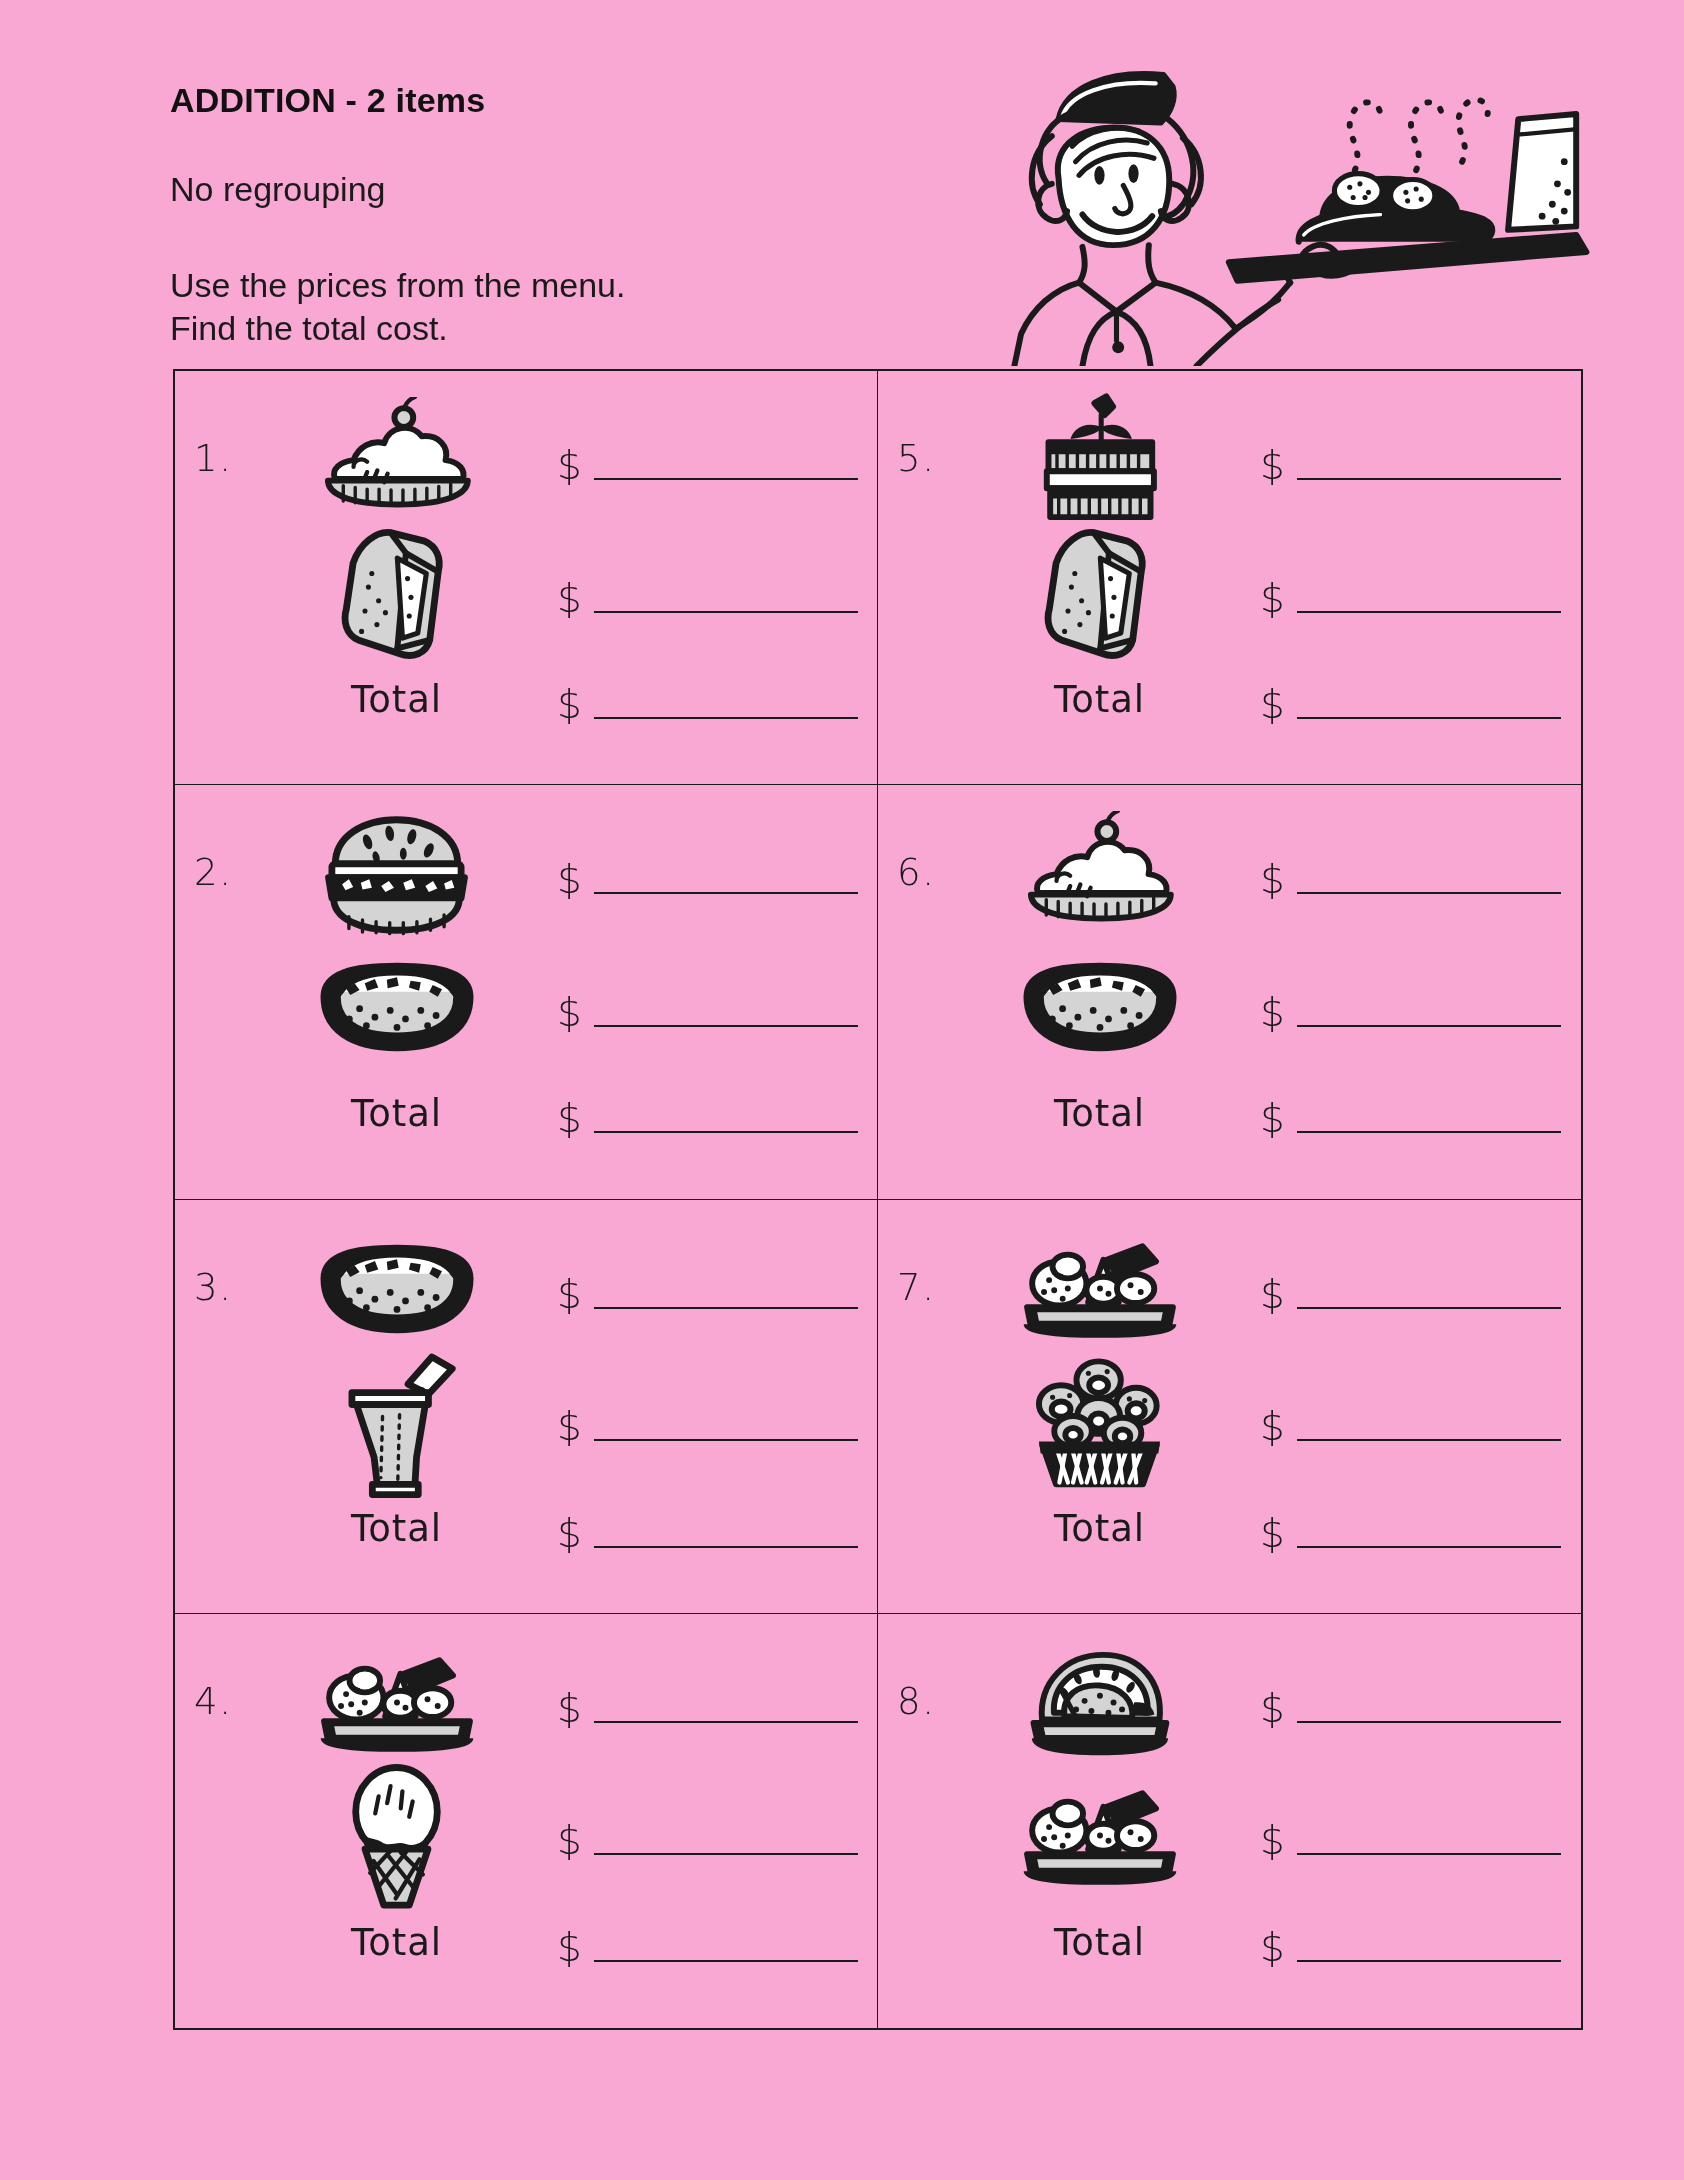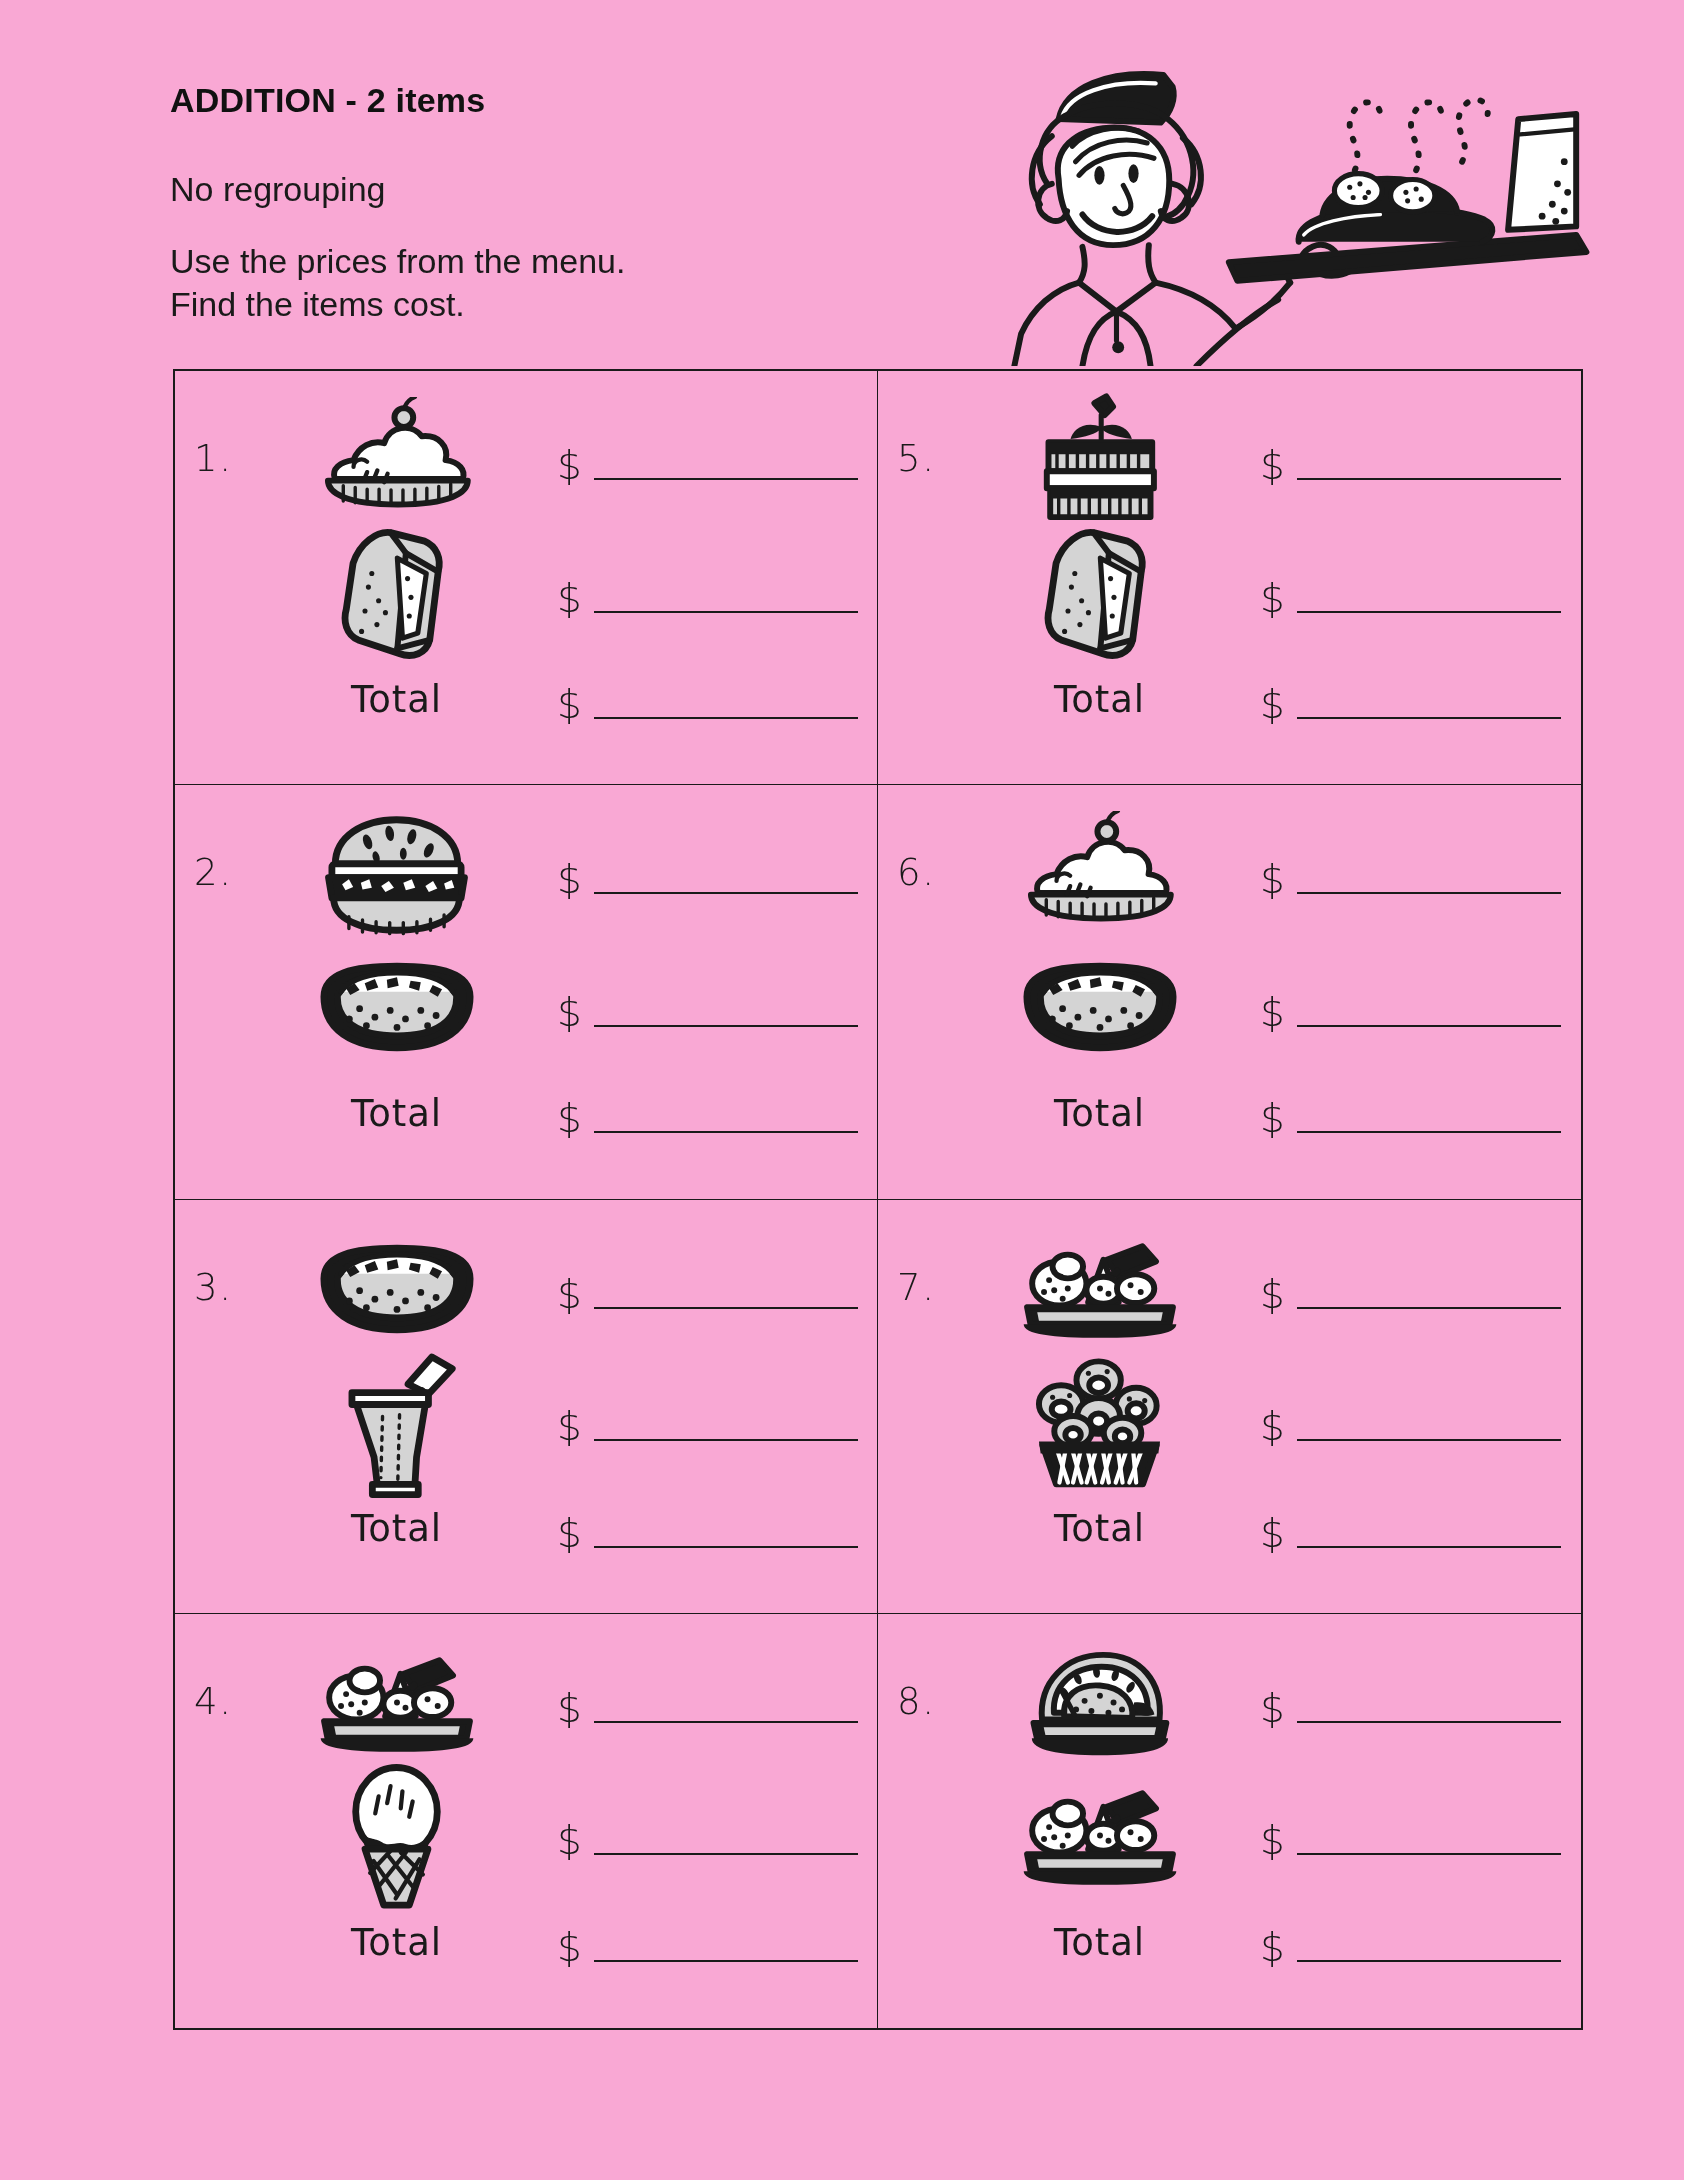--- a/index.html
+++ b/index.html
@@ -37,21 +37,21 @@
   }
   .instruction-line {
     font-family: "Liberation Sans", sans-serif;
     font-weight: 400;
     font-size: 34px;
     color: #1a1a1a;
     margin: 0;
     line-height: 1.28;
     white-space: nowrap;
   }
-  #instr-sub { margin-bottom: 28px; }
+  #instr-sub { margin-bottom: 52px; }
 
   
   #waitress-illustration {
     position: absolute;
     left: 980px;
     top: 34px;
     width: 622px;
     height: 332px;
   }
   #waitress-illustration svg { display: block; width: 100%; height: 100%; }
@@ -174,21 +174,21 @@
 </style>
 </head>
 <body>
 
 <div id="page">
 
   <div id="header-block">
     <h1 id="worksheet-title">ADDITION - 2 items</h1>
     <p id="instr-sub" class="instruction-line">No regrouping</p>
     <p class="instruction-line">Use the prices from the menu.</p>
-    <p class="instruction-line">Find the items cost.</p>
+    <p class="instruction-line">Find the total cost.</p>
   </div>
 
   <div id="waitress-illustration">
     <svg viewBox="0 0 730 390" xmlns="http://www.w3.org/2000/svg">
       <g fill="none" stroke="#1a1a1a" stroke-width="7" stroke-linecap="round" stroke-linejoin="round">
 
         <path d="M92 100 C100 62 150 42 215 48 L226 62 C230 76 224 92 212 104 Z" fill="#1a1a1a" stroke="#1a1a1a"></path>
         <path d="M96 98 C104 70 150 54 206 58" stroke="#ffffff" stroke-width="5"></path>
 
         <path d="M78 175 C62 150 70 112 100 96 C130 78 185 76 215 96 C248 118 258 160 244 190

